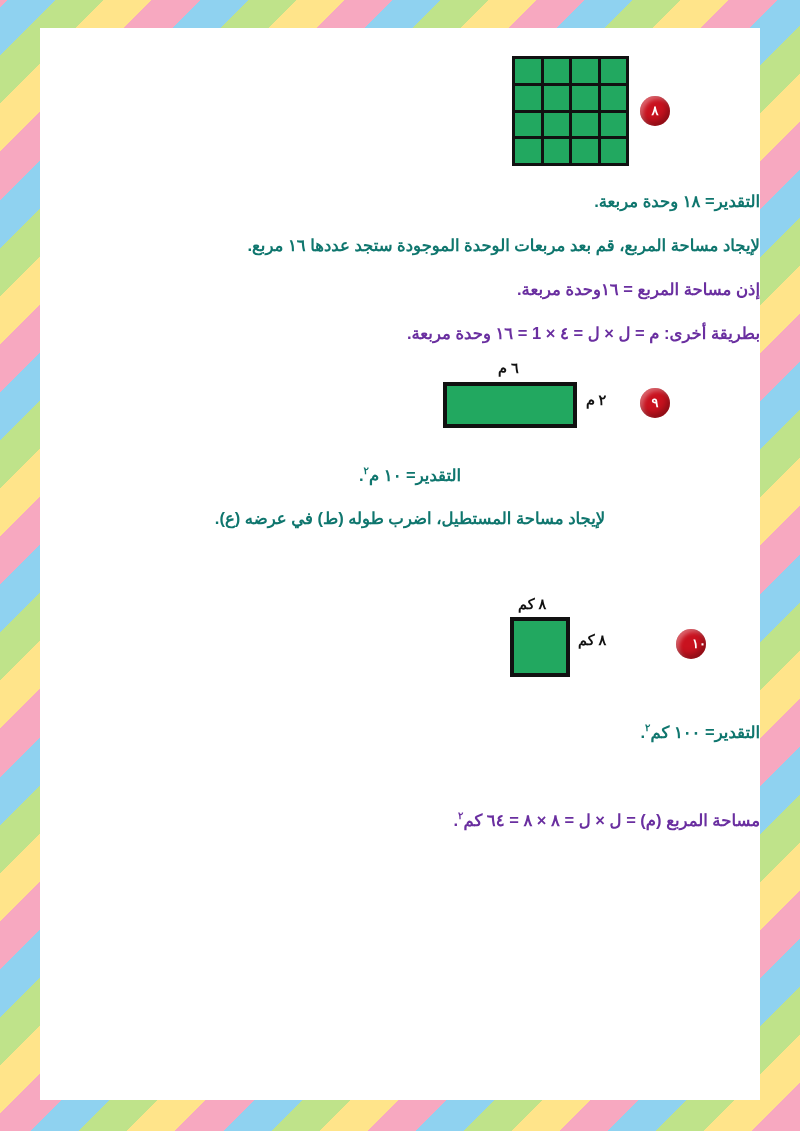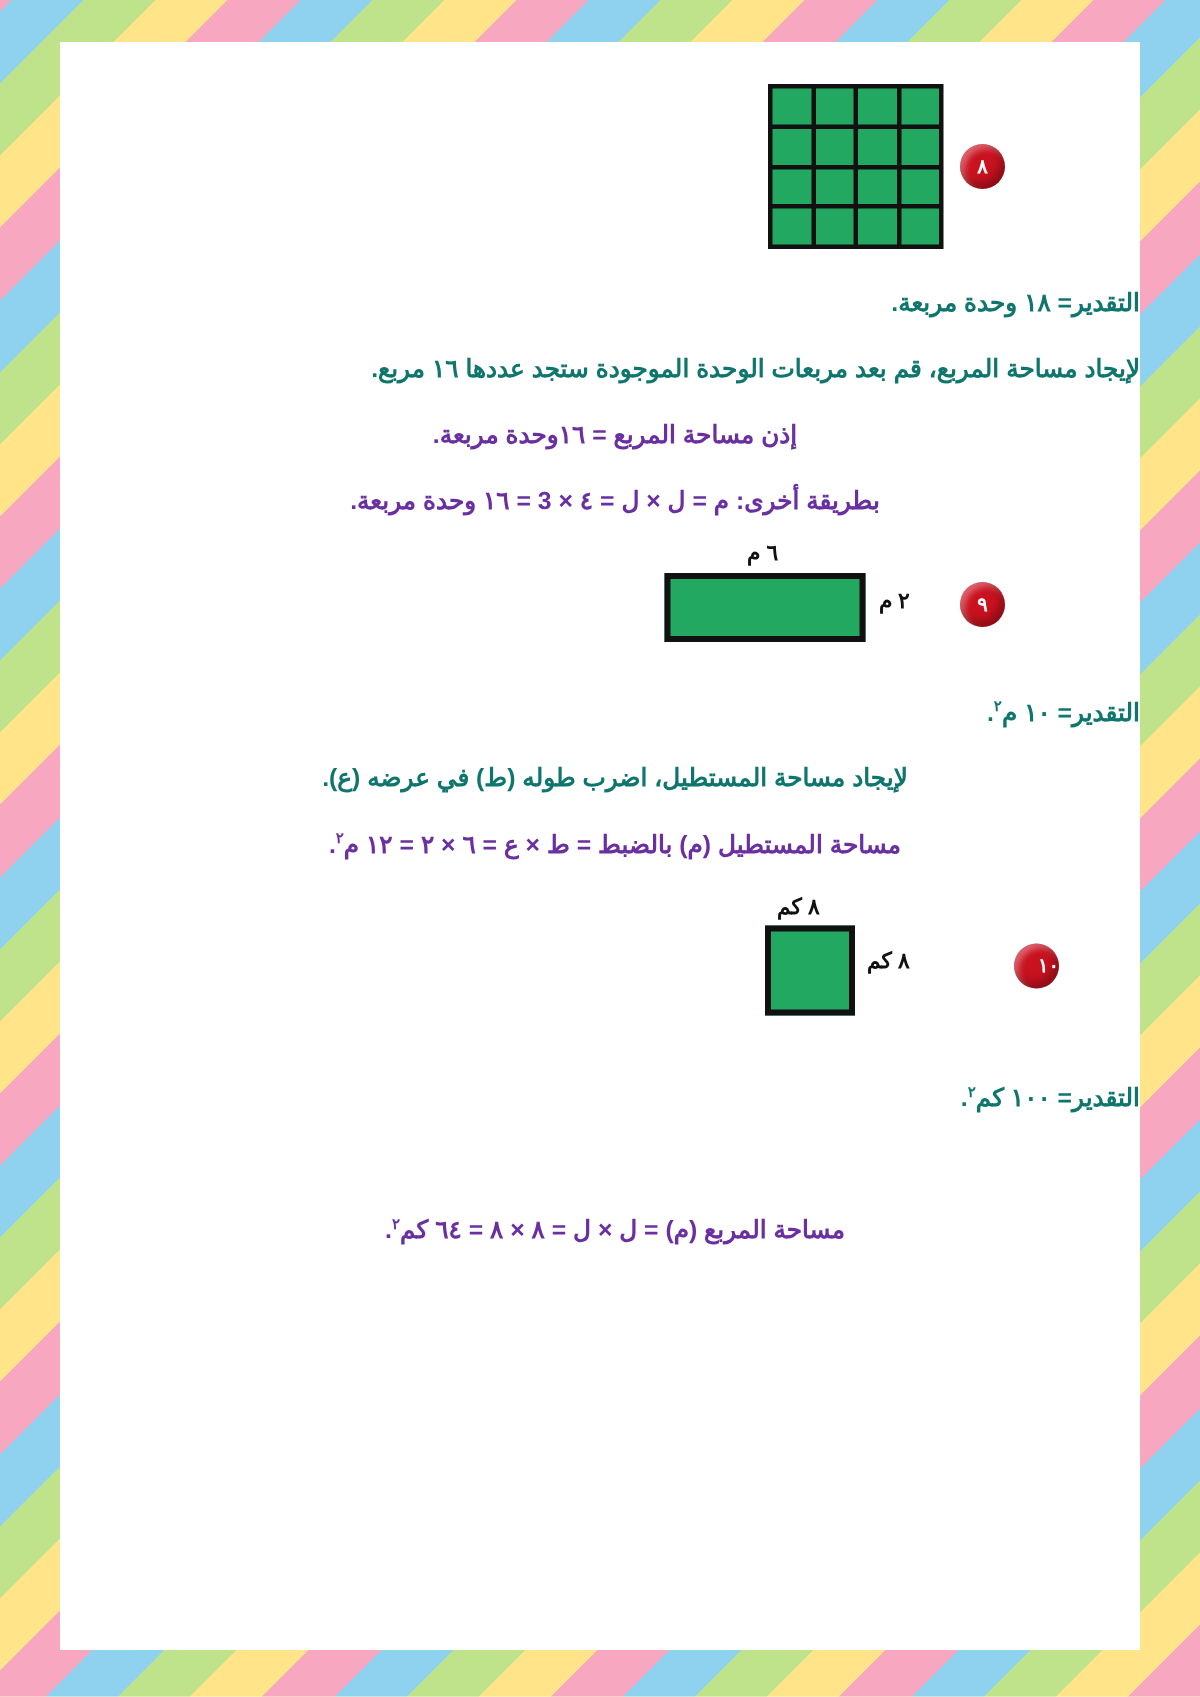--- a/index.html
+++ b/index.html
@@ -68,21 +68,21 @@
     position: absolute;
     right: 0;
     width: 700px;
     text-align: right;
     font-size: 16.5px;
     font-weight: bold;
     color: #1a1a1a;
     white-space: nowrap;
     direction: rtl;
   }
-  .line.purple { color: #6a2fa0; text-align: center; }
+  .line.purple { color: #6a2fa0; }
   .line.black  { color: #0f766e; }
 
   sup { font-size: 10px; vertical-align: super; }
 
   
   #grid-fig {
     position: absolute;
     left: 472px;
     top: 28px;
     width: 117px;
@@ -161,33 +161,32 @@
       </div>
 
       <div class="badge" style="left:600px; top:68px;">٨</div>
 
       <div class="line black" style="top:164px; padding-left:20px;">التقدير= ١٨ وحدة مربعة.</div>
 
       <div class="line black" style="top:208px; padding-left:20px;">لإيجاد مساحة المربع، قم بعد مربعات الوحدة الموجودة ستجد عددها ١٦ مربع.</div>
 
       <div class="line purple" style="top:252px; padding-left:20px;">إذن مساحة المربع = ١٦وحدة مربعة.</div>
 
-      <div class="line purple" style="top:296px; padding-left:20px;">بطريقة أخرى: م = ل × ل = ٤ × 3 = ١٦ وحدة مربعة.</div>
+      <div class="line purple" style="top:296px; padding-left:20px;">بطريقة أخرى: م = ل × ل = ٤ × 1 = ١٦ وحدة مربعة.</div>
 
       <div id="rect-fig"></div>
       <div class="lbl" id="rect-top-label">٦ م</div>
       <div class="lbl" id="rect-side-label">٢ م</div>
 
       <div class="badge" style="left:600px; top:360px;">٩</div>
 
-      <div class="line black" style="top:437px; padding-left:20px;">التقدير= ١٠ م<sup>٢</sup>.</div>
+      <div class="line black" style="top:437px; padding-left:20px;text-align:center;">التقدير= ١٠ م<sup>٢</sup>.</div>
 
       <div class="line black" style="top:481px; padding-left:20px;text-align:center;">لإيجاد مساحة المستطيل، اضرب طوله (ط) في عرضه (ع).</div>
 
-      <div class="line purple" style="top:525px; padding-left:20px;">مساحة المستطيل (م) بالضبط = ط × ع = ٦ × ٢ = ١٢ م<sup>٢</sup>.</div>
 
       <div id="square-fig"></div>
       <div class="lbl" id="square-top-label">٨ كم</div>
       <div class="lbl" id="square-side-label">٨ كم</div>
 
       <div class="badge" style="left:636px; top:601px;text-align:right;">١٠</div>
 
       <div class="line black" style="top:694px; padding-left:20px;">التقدير= ١٠٠ كم<sup>٢</sup>.</div>
 
 

